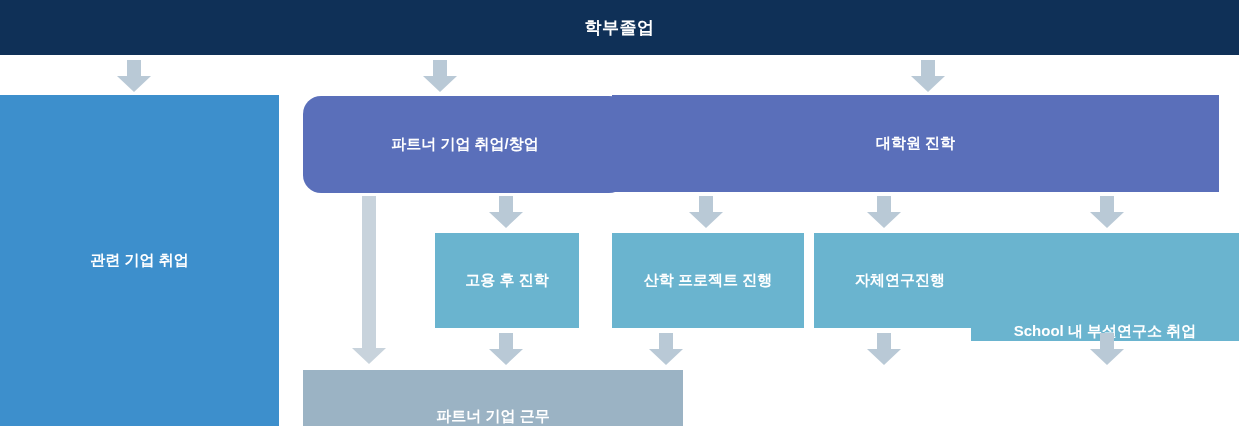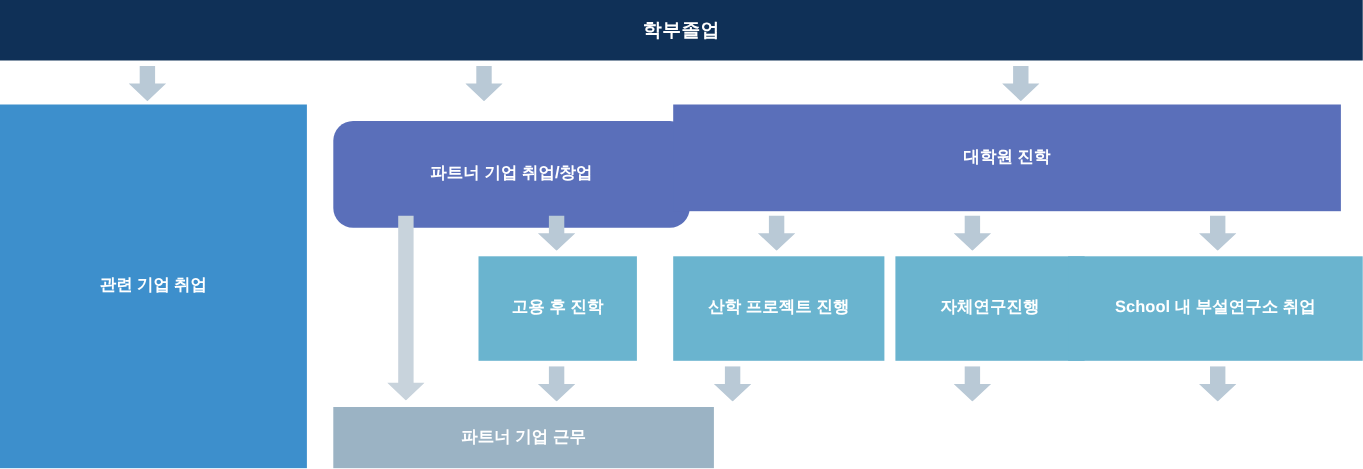--- a/index.html
+++ b/index.html
@@ -75,25 +75,25 @@
     <svg width="34" height="32" viewBox="0 0 34 32">
         <polygon points="10,0 24,0 24,16 34,16 17,32 0,16 10,16" fill="#b9c9d6"></polygon>
       </svg>
   </div>
   <div class="arrow" style="left:911px; top:60px; width:34px; height:32px;">
     <svg width="34" height="32" viewBox="0 0 34 32">
         <polygon points="10,0 24,0 24,16 34,16 17,32 0,16 10,16" fill="#b9c9d6"></polygon>
       </svg>
   </div>
 
-  <div class="box left-box" style="left:0px; top:95px; width:279px; height:331px;font-family:Liberation Serif, serif;">
+  <div class="box left-box" style="left:0px; top:95px; width:279px; height:331px;">
       <span>관련 기업 취업</span>
     </div>
 
-  <div class="box level1-box" style="left:303px; top:110px; width:324px; height:97px;border-radius:18px;">
+  <div class="box level1-box" style="left:303px; top:96px; width:324px; height:97px;border-radius:18px;">
       <span>파트너 기업 취업/창업</span>
     </div>
 
   <div class="box level1-box" style="left:612px; top:95px; width:607px; height:97px;">
       <span>대학원 진학</span>
     </div>
 
   <div class="arrow" style="left:352px; top:196px; width:34px; height:168px;">
     <svg width="34" height="168" viewBox="0 0 34 168">
         <polygon points="10,0 24,0 24,152 34,152 17,168 0,152 10,152" fill="#c8d3dc"></polygon>
@@ -126,21 +126,21 @@
     </div>
 
   <div class="box level2-box" style="left:435px; top:233px; width:144px; height:95px;">
       <span>고용 후 진학</span>
     </div>
 
   <div class="box level2-box" style="left:814px; top:233px; width:172px; height:95px;">
       <span>자체연구진행</span>
     </div>
 
-  <div class="box level2-box" style="left:971px; top:233px; width:268px; height:95px;">
+  <div class="box level2-box" style="left:971px; top:233px; width:268px; height:108px;align-items:flex-end;">
       <span>School 내 부설연구소 취업</span>
     </div>
 
   <div class="arrow" style="left:489px; top:333px; width:34px; height:32px;">
     <svg width="34" height="32" viewBox="0 0 34 32">
         <polygon points="10,0 24,0 24,16 34,16 17,32 0,16 10,16" fill="#b9c9d6"></polygon>
       </svg>
   </div>
   <div class="arrow" style="left:649px; top:333px; width:34px; height:32px;">
     <svg width="34" height="32" viewBox="0 0 34 32">
@@ -151,18 +151,18 @@
     <svg width="34" height="32" viewBox="0 0 34 32">
         <polygon points="10,0 24,0 24,16 34,16 17,32 0,16 10,16" fill="#b9c9d6"></polygon>
       </svg>
   </div>
   <div class="arrow" style="left:1090px; top:333px; width:34px; height:32px;">
     <svg width="34" height="32" viewBox="0 0 34 32">
         <polygon points="10,0 24,0 24,16 34,16 17,32 0,16 10,16" fill="#b9c9d6"></polygon>
       </svg>
   </div>
 
-  <div class="box level3-box" style="left:303px; top:370px; width:346px; height:56px;">
+  <div class="box level3-box" style="left:303px; top:370px; width:380px; height:56px;align-items:flex-end;">
       <span>파트너 기업 근무</span>
     </div>
 
 
 </div>
 
 </body></html>

